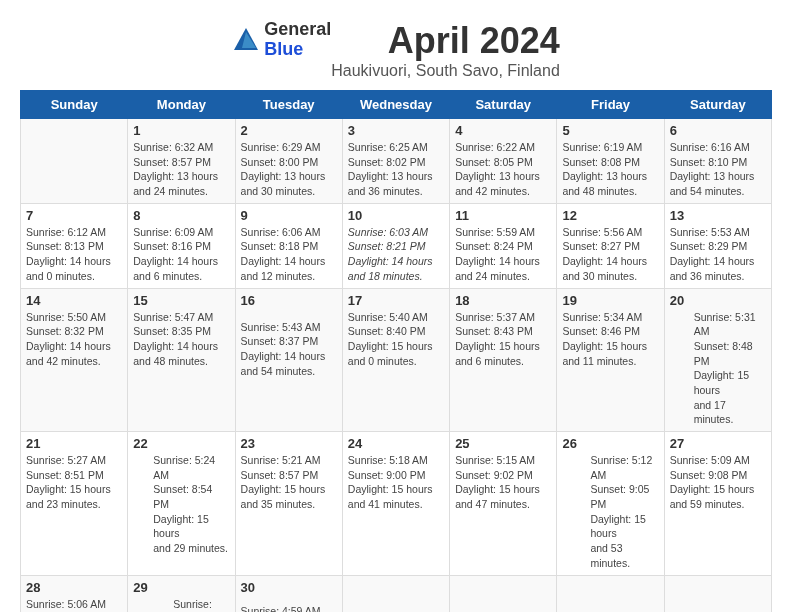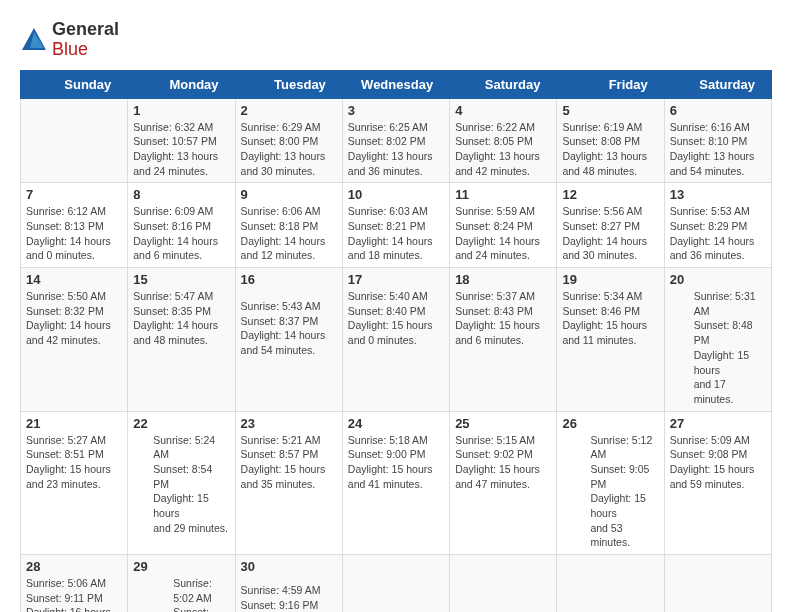--- a/index.html
+++ b/index.html
@@ -5,42 +5,42 @@
     * { box-sizing: border-box; margin: 0; padding: 0; }
     body {
       font-family: Arial, sans-serif;
       background: #fff;
       width: 792px;
       min-height: 612px;
       padding: 20px;
     }
     .header {
       display: flex;
-      justify-content: flex-start;
+      justify-content: center;
       align-items: flex-start;
       margin-bottom: 10px;
     }
     .logo {
       display: flex;
       align-items: center;
     }
     .logo-text {
       display: flex;
       flex-direction: column;
       line-height: 1.1;
     }
     .logo-general {
       font-size: 18px;
       font-weight: bold;
       color: #333;
     }
     .logo-blue {
       font-size: 18px;
-      font-weight: normal;
-      color: #b91c1c;
+      font-weight: bold;
+      color: #1d4ed8;
     }
     .logo-icon {
       width: 28px;
       height: 28px;
       margin-right: 4px;
     }
     .title-block {
       text-align: right;
     }
     .month-title {
@@ -53,22 +53,22 @@
       color: #555;
     }
     table {
       width: 100%;
       border-collapse: collapse;
       font-size: 11px;
     }
     thead tr th {
       background-color: #1a5fa8;
       color: #fff;
-      padding: 6px 16px;
-      text-align: right;
+      padding: 6px 4px;
+      text-align: center;
       font-size: 13px;
       font-weight: bold;
       border: 1px solid #1a5fa8;
     }
     tbody tr td {
       border: 1px solid #ddd;
       vertical-align: top;
       padding: 4px 5px;
       width: 14.28%;
       min-height: 80px;
@@ -100,41 +100,45 @@
   <div class="logo">
     <svg class="logo-icon" viewBox="0 0 28 28">
       <polygon points="14,2 26,24 2,24" fill="#1a5fa8"></polygon>
       <polygon points="14,6 24,22 10,22" fill="#4a9fd4" opacity="0.7"></polygon>
     </svg>
     <div class="logo-text">
       <span class="logo-general">General</span>
       <span class="logo-blue">Blue</span>
     </div>
   </div>
+  <div class="title-block">
+    <div class="month-title">April 2024</div>
+    <div class="subtitle">Haukivuori, South Savo, Finland</div>
+  </div>
 </div>
 
 <table>
   <thead>
     <tr>
     <th>Sunday</th>
         <th>Monday</th>
         <th>Tuesday</th>
         <th>Wednesday</th>
         <th>Saturday</th>
         <th>Friday</th>
         <th>Saturday</th>
       </tr>
   </thead>
   <tbody id="calendar-body">
   <tr>
         <td class="empty-cell"></td>
         <td>
           <span class="day-number">1</span>
           <div class="day-info" style="white-space: pre-line;">Sunrise: 6:32 AM
-Sunset: 10:57 PM
+Sunset: 8:57 PM
 Daylight: 13 hours
 and 24 minutes.</div>
         </td>
         <td>
           <span class="day-number">2</span>
           <div class="day-info" style="white-space: pre-line;">Sunrise: 6:29 AM
 Sunset: 8:00 PM
 Daylight: 13 hours
 and 30 minutes.</div>
         </td>
@@ -184,21 +188,21 @@
         </td>
         <td>
           <span class="day-number">9</span>
           <div class="day-info" style="white-space: pre-line;">Sunrise: 6:06 AM
 Sunset: 8:18 PM
 Daylight: 14 hours
 and 12 minutes.</div>
         </td>
         <td>
           <span class="day-number">10</span>
-          <div class="day-info" style="white-space: pre-line;">Sunrise: 6:03 AM
+          <div class="day-info" style="white-space: pre-line; font-style: italic;">Sunrise: 6:03 AM
 Sunset: 8:21 PM
 Daylight: 14 hours
 and 18 minutes.</div>
         </td>
         <td>
           <span class="day-number">11</span>
           <div class="day-info" style="white-space: pre-line;">Sunrise: 5:59 AM
 Sunset: 8:24 PM
 Daylight: 14 hours
 and 24 minutes.</div>

